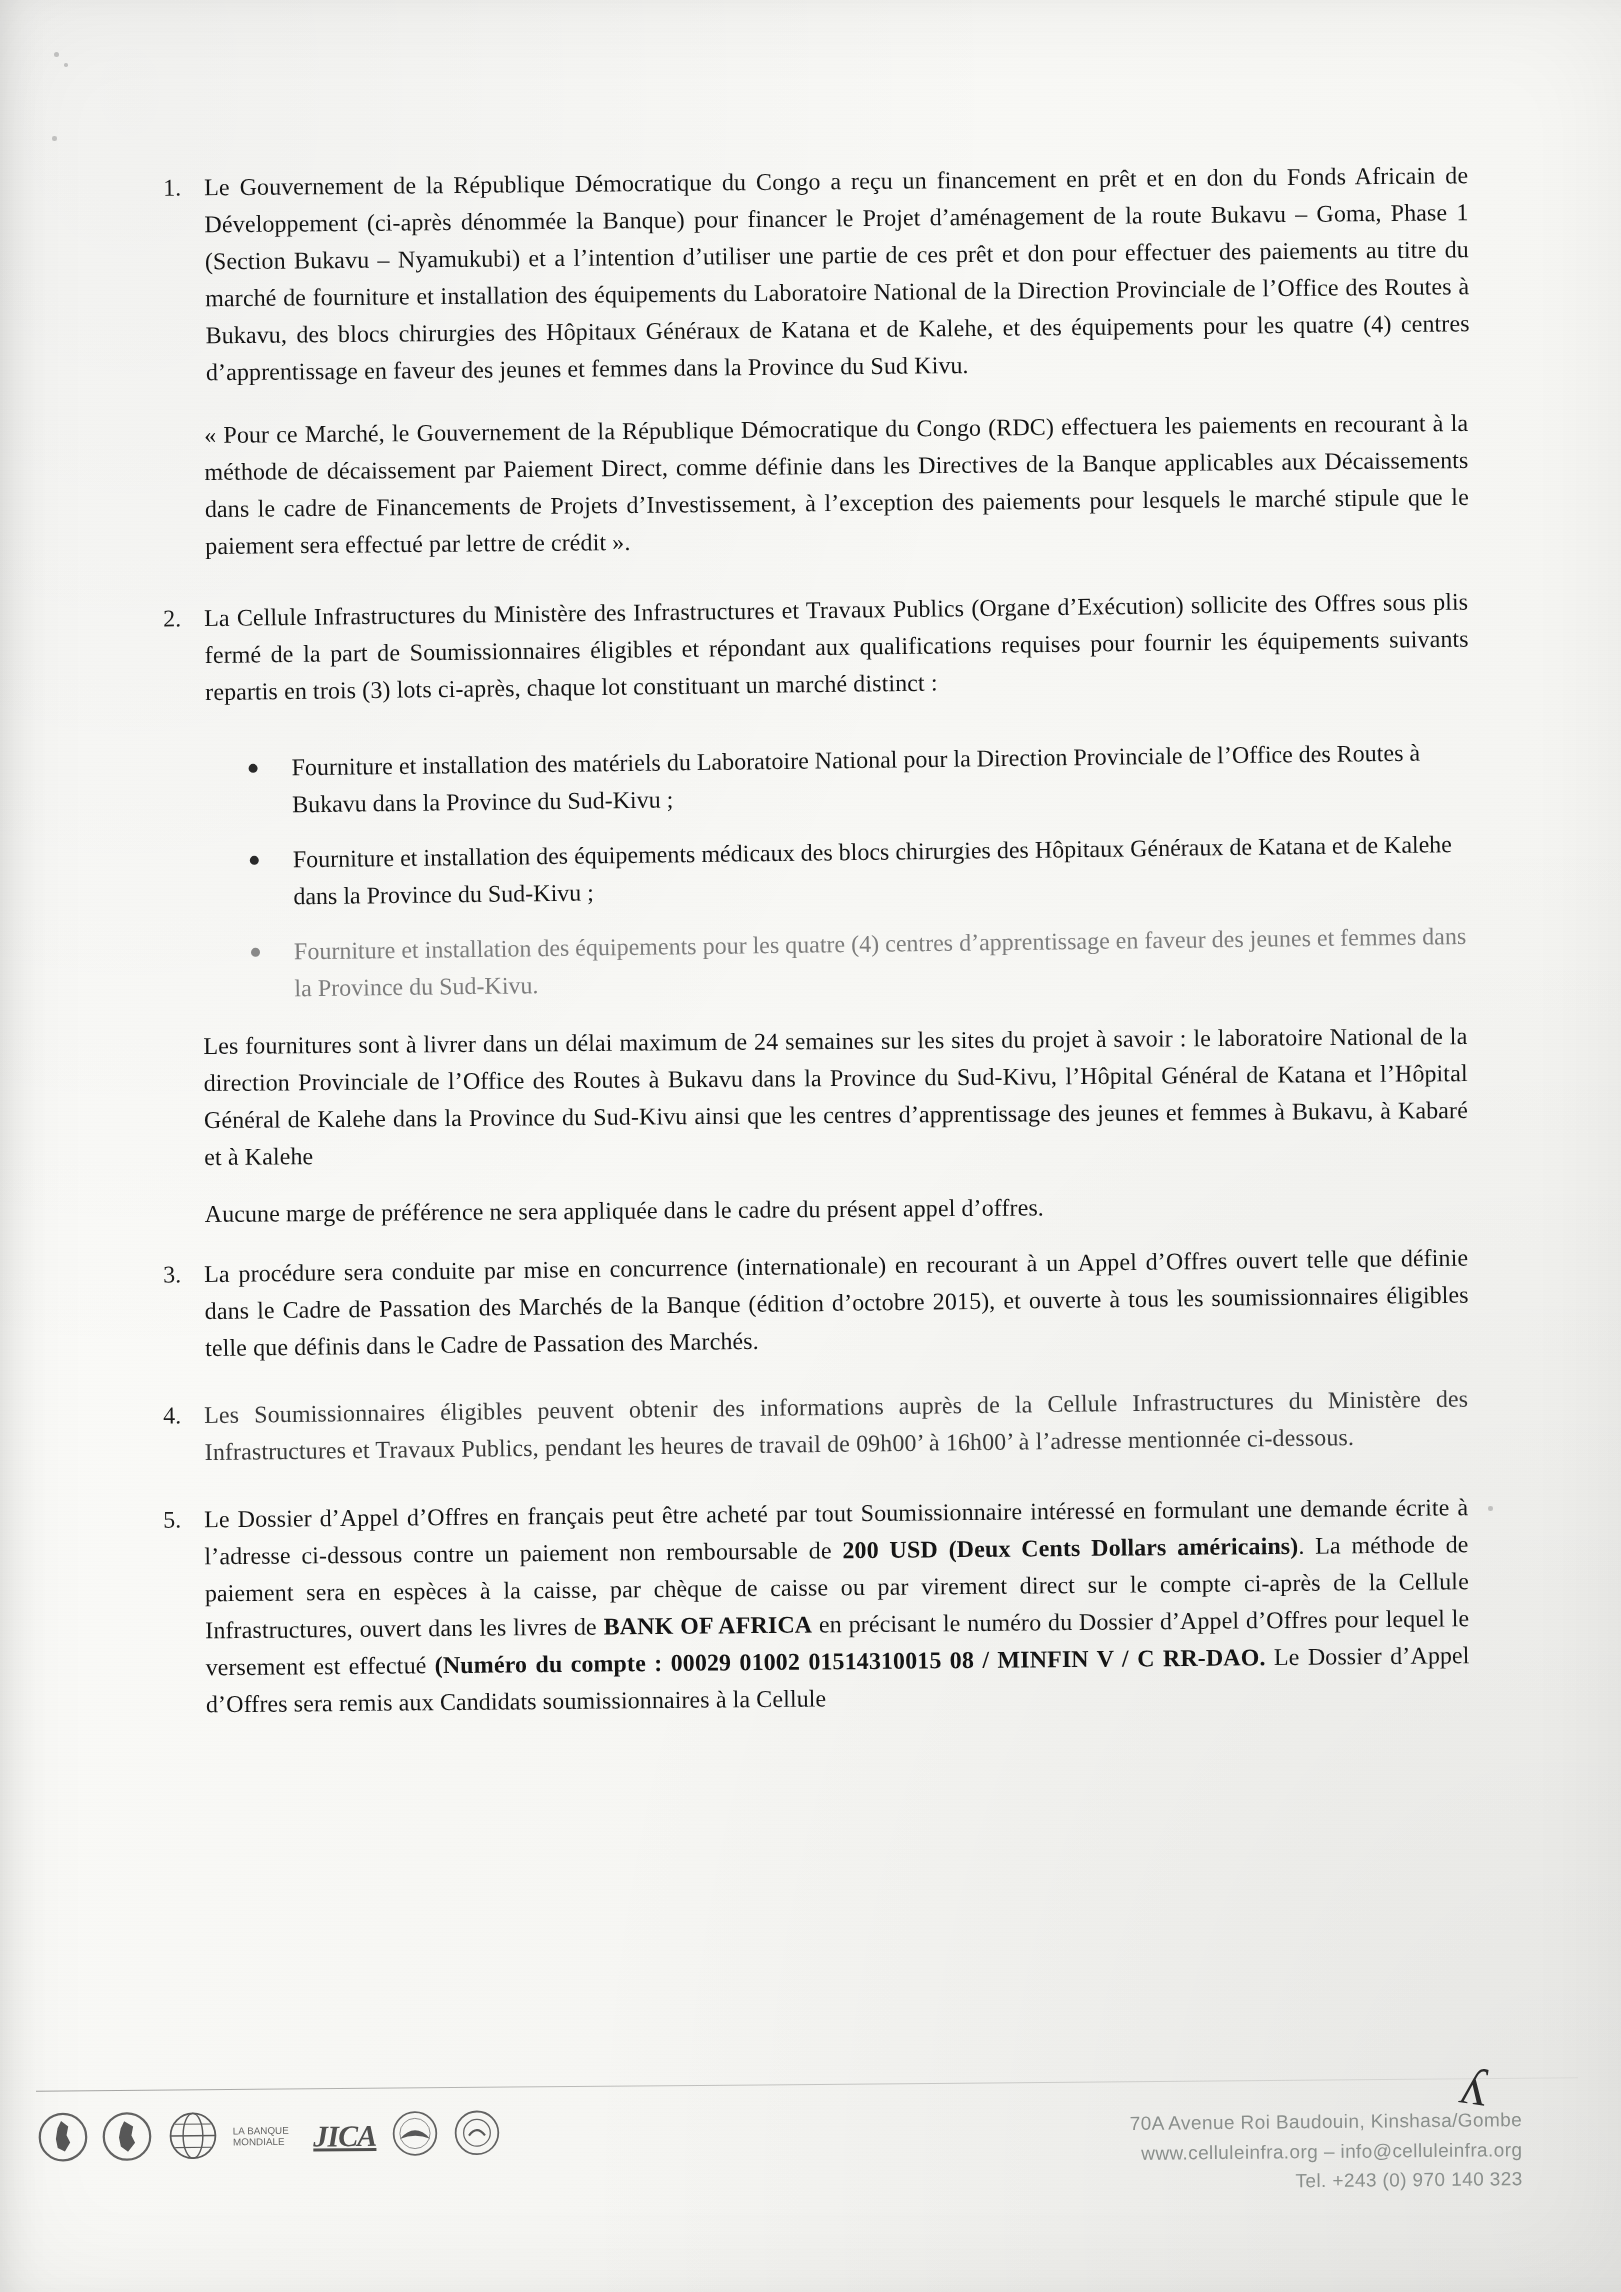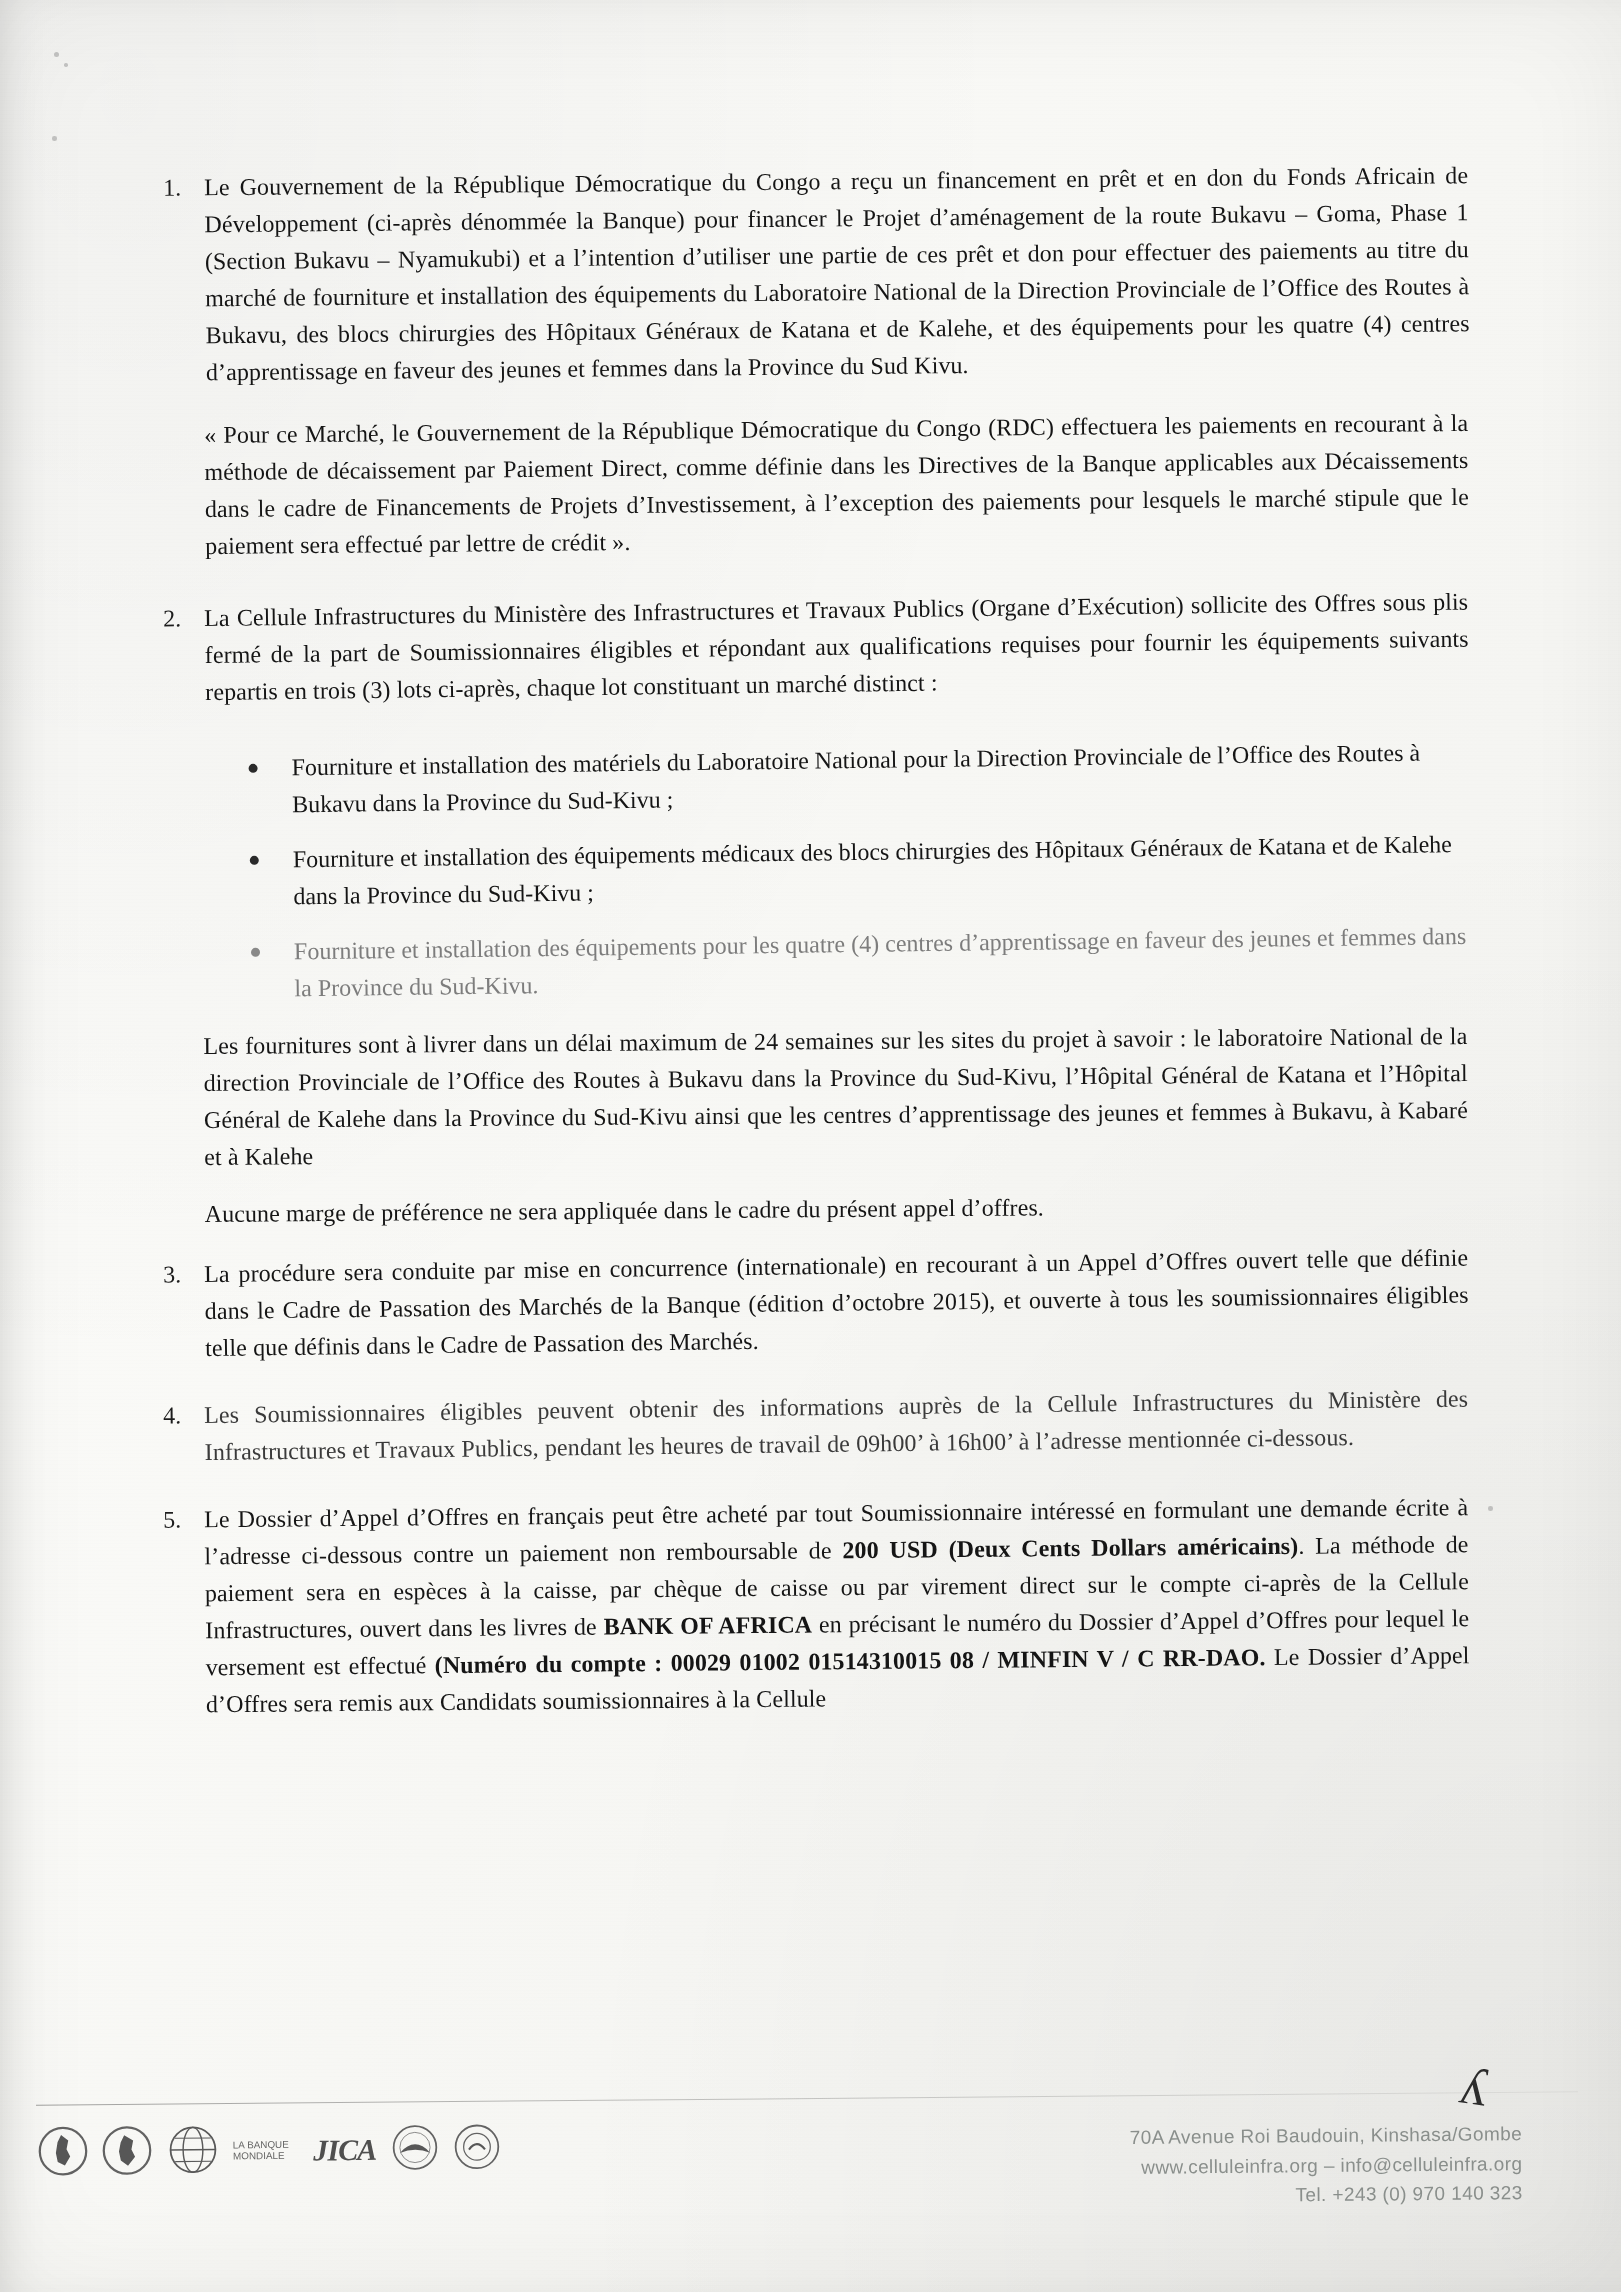--- a/index.html
+++ b/index.html
@@ -118,21 +118,21 @@
   .skew-b { transform: rotate(-0.75deg); }
   .skew-c { transform: rotate(-0.45deg); }
 
   b, .bold { font-weight: bold; }
 
   
   .footer {
     position: absolute;
     left: 0;
     right: 0;
-    bottom: 52px;
+    bottom: 66px;
     height: 143px;
   }
   .footer-rule {
     position: absolute;
     left: 36px;
     right: 43px;
     top: 0;
     height: 0.9px;
     background: linear-gradient(90deg, rgba(0,0,0,0.35), rgba(0,0,0,0.18) 55%, rgba(0,0,0,0.05));
     transform: rotate(-0.5deg);
@@ -272,21 +272,21 @@
       <span class="logo">
         <svg width="52" height="52" viewBox="0 0 58 58">
           <circle cx="29" cy="29" r="25" fill="none" stroke="#3f3f3f" stroke-width="2"></circle>
           <ellipse cx="29" cy="29" rx="11" ry="25" fill="none" stroke="#3f3f3f" stroke-width="1.6"></ellipse>
           <line x1="4" y1="29" x2="54" y2="29" stroke="#3f3f3f" stroke-width="1.6"></line>
           <line x1="9" y1="16" x2="49" y2="16" stroke="#3f3f3f" stroke-width="1.2"></line>
           <line x1="9" y1="42" x2="49" y2="42" stroke="#3f3f3f" stroke-width="1.2"></line>
         </svg>
       </span>
       <span class="logo" style="font-family:'Liberation Sans',sans-serif;font-size:9.9px;line-height:10.7px;color:#4a4a4a;max-width:66px;">LA BANQUE MONDIALE</span>
-      <span class="logo" style="font-family:'Liberation Serif',serif;font-size:30px;font-style:italic;font-weight:bold;color:#333;letter-spacing:-0.9px;">JICA</span>
+      <span class="logo" style="font-family:'Liberation Serif',serif;font-size:30px;font-style:italic;font-weight:bold;color:#333;letter-spacing:-0.9px;text-decoration:underline;">JICA</span>
       <span class="logo">
         <svg width="48" height="48" viewBox="0 0 54 54">
           <circle cx="27" cy="27" r="24" fill="none" stroke="#4a4a4a" stroke-width="2"></circle>
           <path d="M10 33 Q27 14 44 33 Q27 26 10 33 Z" fill="#3c3c3c"></path>
           <circle cx="27" cy="27" r="17" fill="none" stroke="#6a6a6a" stroke-width="1"></circle>
         </svg>
       </span>
       <span class="logo">
         <svg width="48" height="48" viewBox="0 0 54 54">
           <circle cx="27" cy="27" r="24" fill="none" stroke="#4a4a4a" stroke-width="2"></circle>

